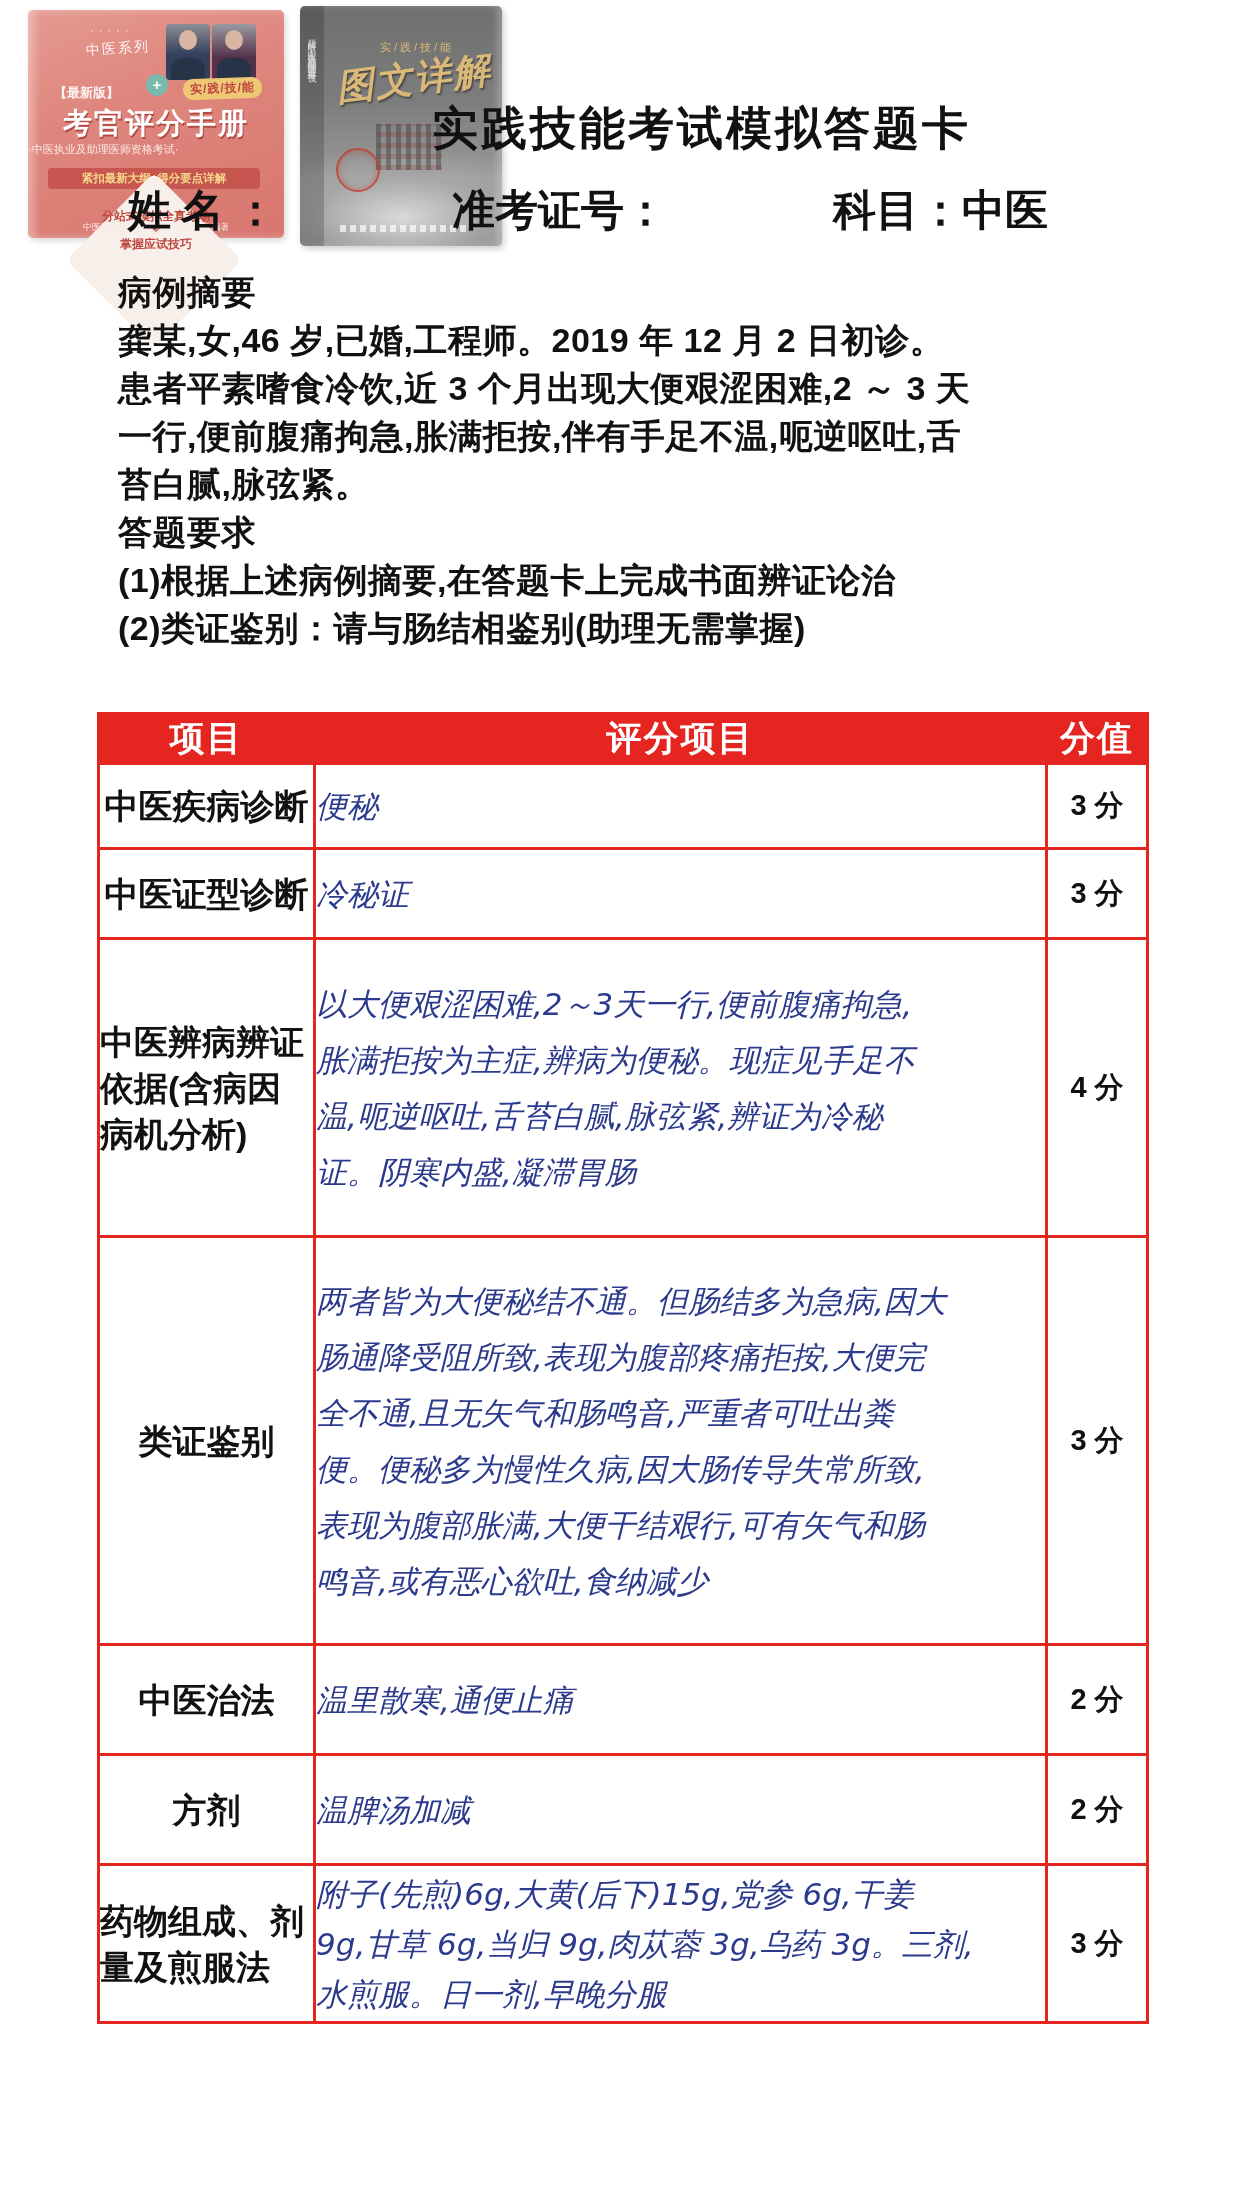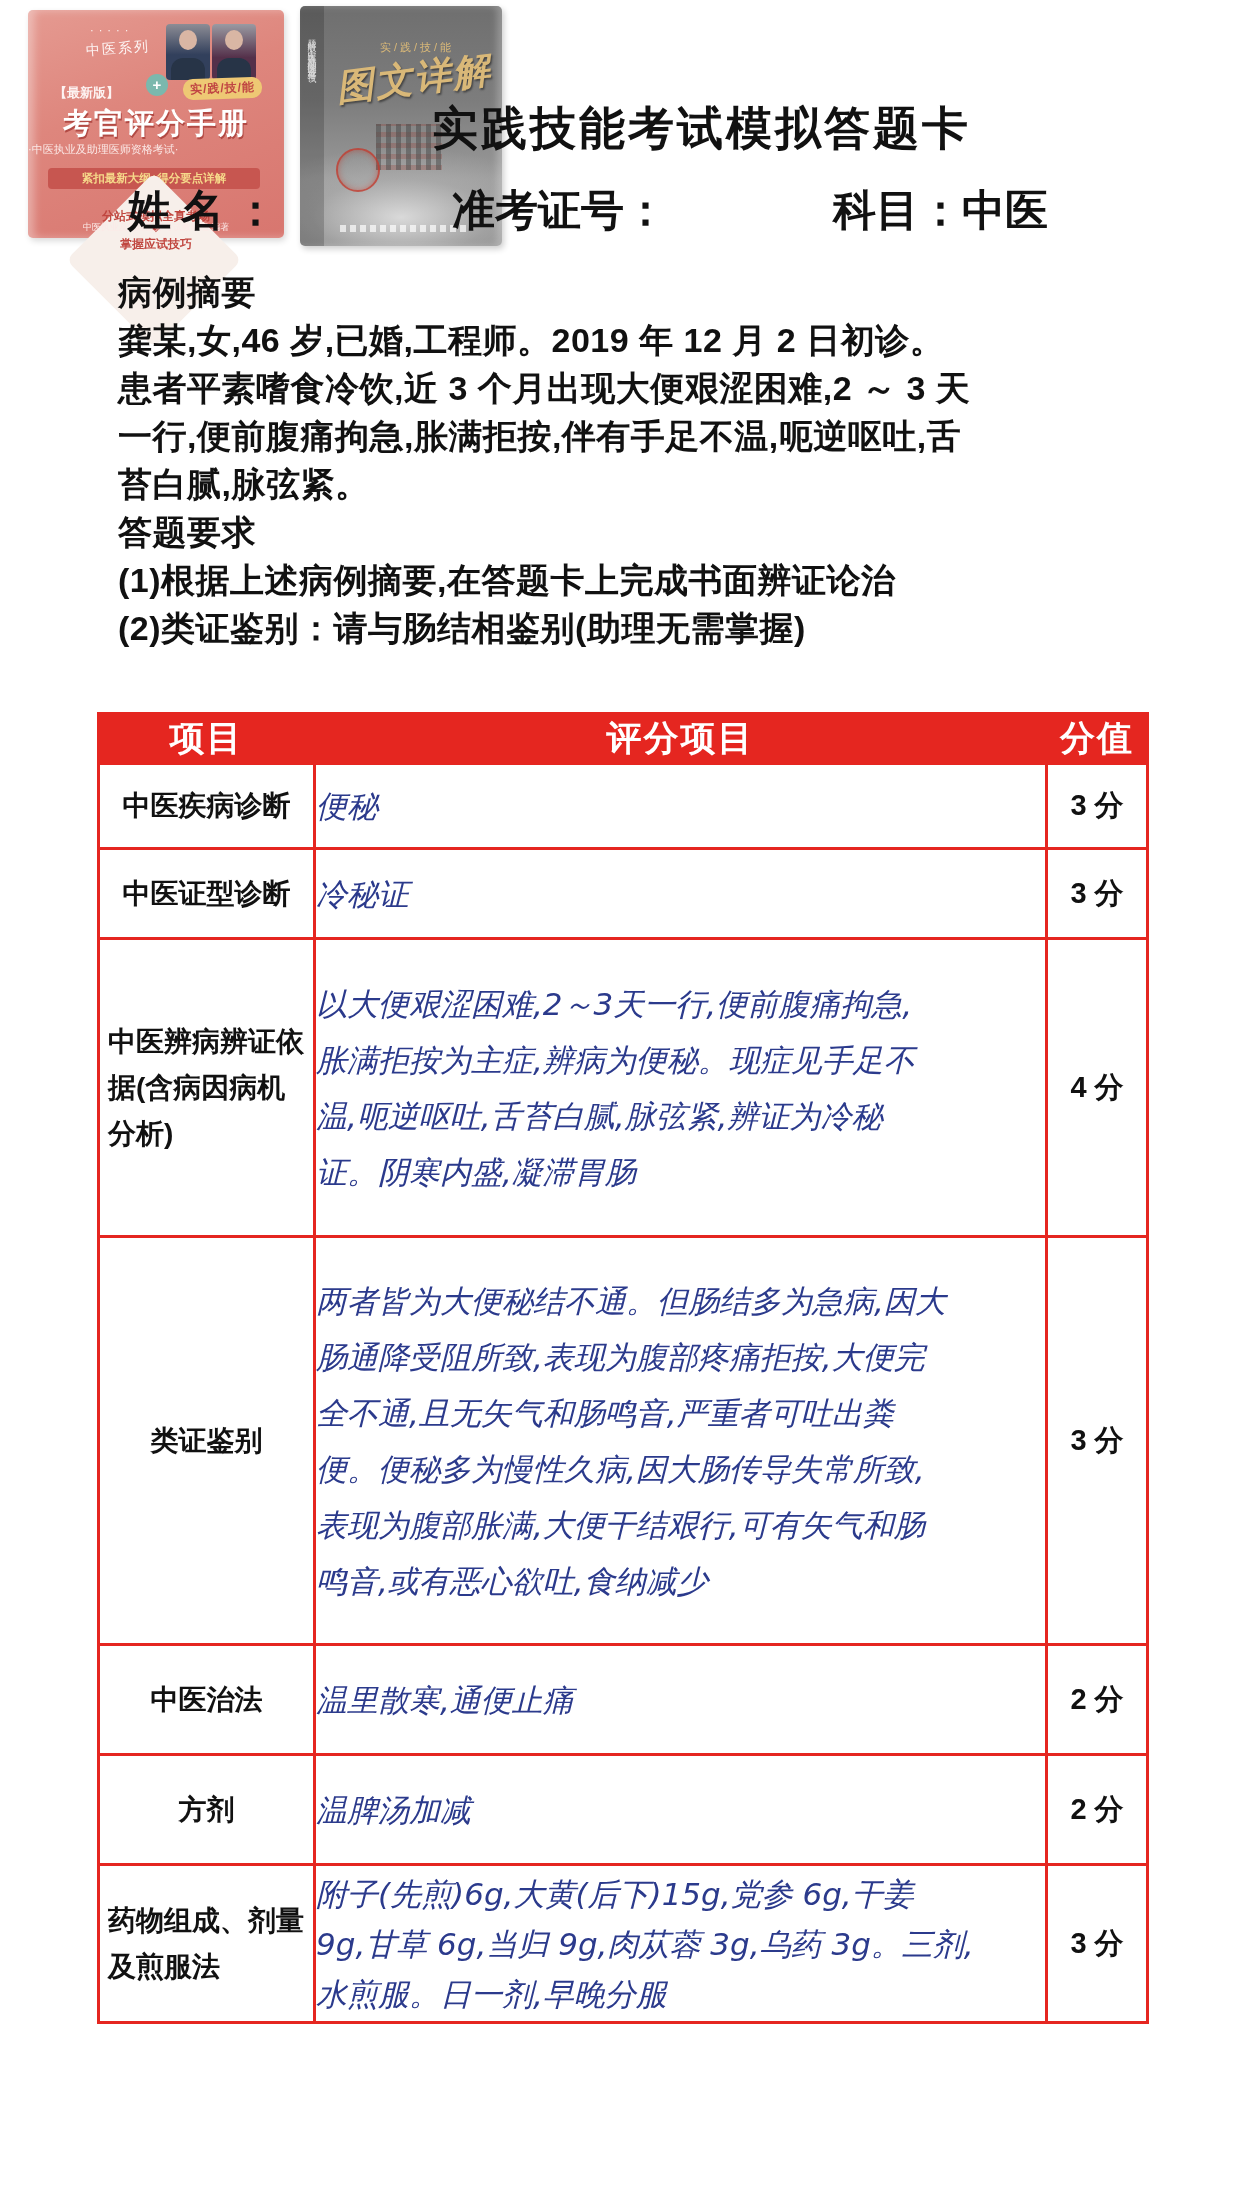--- a/index.html
+++ b/index.html
@@ -83,22 +83,22 @@
   .case div{font-size:34px;font-weight:bold;line-height:48px;letter-spacing:.5px;}
   
   table.score{
     position:absolute;left:97px;top:712px;width:1049px;z-index:4;
     border-collapse:collapse;table-layout:fixed;
   }
   table.score th, table.score td{border:3px solid var(--red);padding:0;}
   table.score thead th{
     background:var(--red);color:#fff;font-size:35px;font-weight:bold;height:43px;letter-spacing:2px;
   }
-  td.item{font-size:28px;font-weight:bold;text-align:center;vertical-align:middle;line-height:46px;}
-  td.item.left{text-align:left;padding-left:8px;padding-right:4px;}
+  td.item{font-size:34px;font-weight:bold;text-align:center;vertical-align:middle;line-height:46px;}
+  td.item.left{text-align:left;padding-right:4px;}
   td.answer{vertical-align:middle;}
   .hand{
     color:var(--hand);font-size:31px;font-style:italic;line-height:56px;
     padding-right:10px;white-space:pre-line;
     font-family:"DejaVu Sans","Liberation Sans",sans-serif;
   }
   .hand.tight{line-height:50px;}
   td.scoreval{font-size:29px;font-weight:bold;text-align:center;vertical-align:middle;}
 </style>
 </head>

